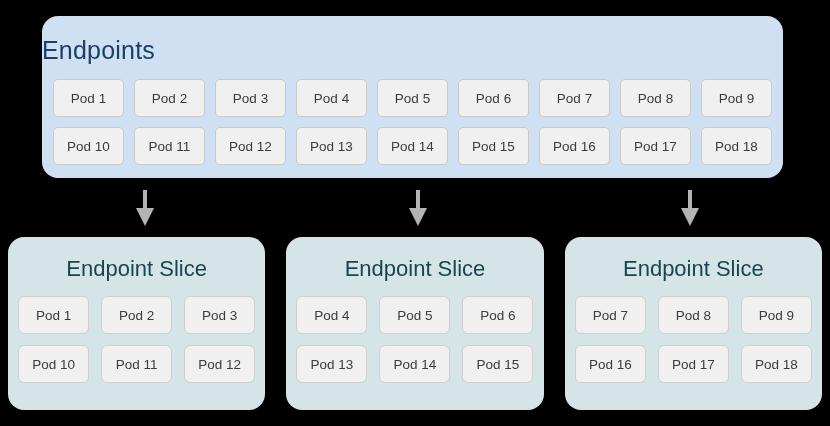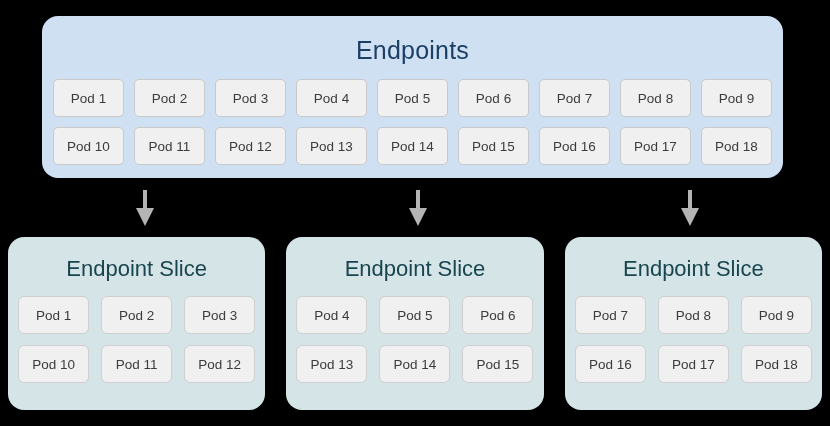--- a/index.html
+++ b/index.html
@@ -27,21 +27,20 @@
     left: 42px;
     top: 16px;
     width: 741px;
     height: 162px;
     background: #cfe0f3;
     border-radius: 16px;
     box-sizing: border-box;
     padding: 0;
   }
   .endpoints-title {
-    text-align: center;
     color: #1d3f66;
     font-size: 25px;
     font-weight: 400;
     letter-spacing: 0.2px;
     line-height: 1;
     padding-top: 22px;
   }
   .endpoints-rows {
     margin-top: 16px;
     display: flex;

